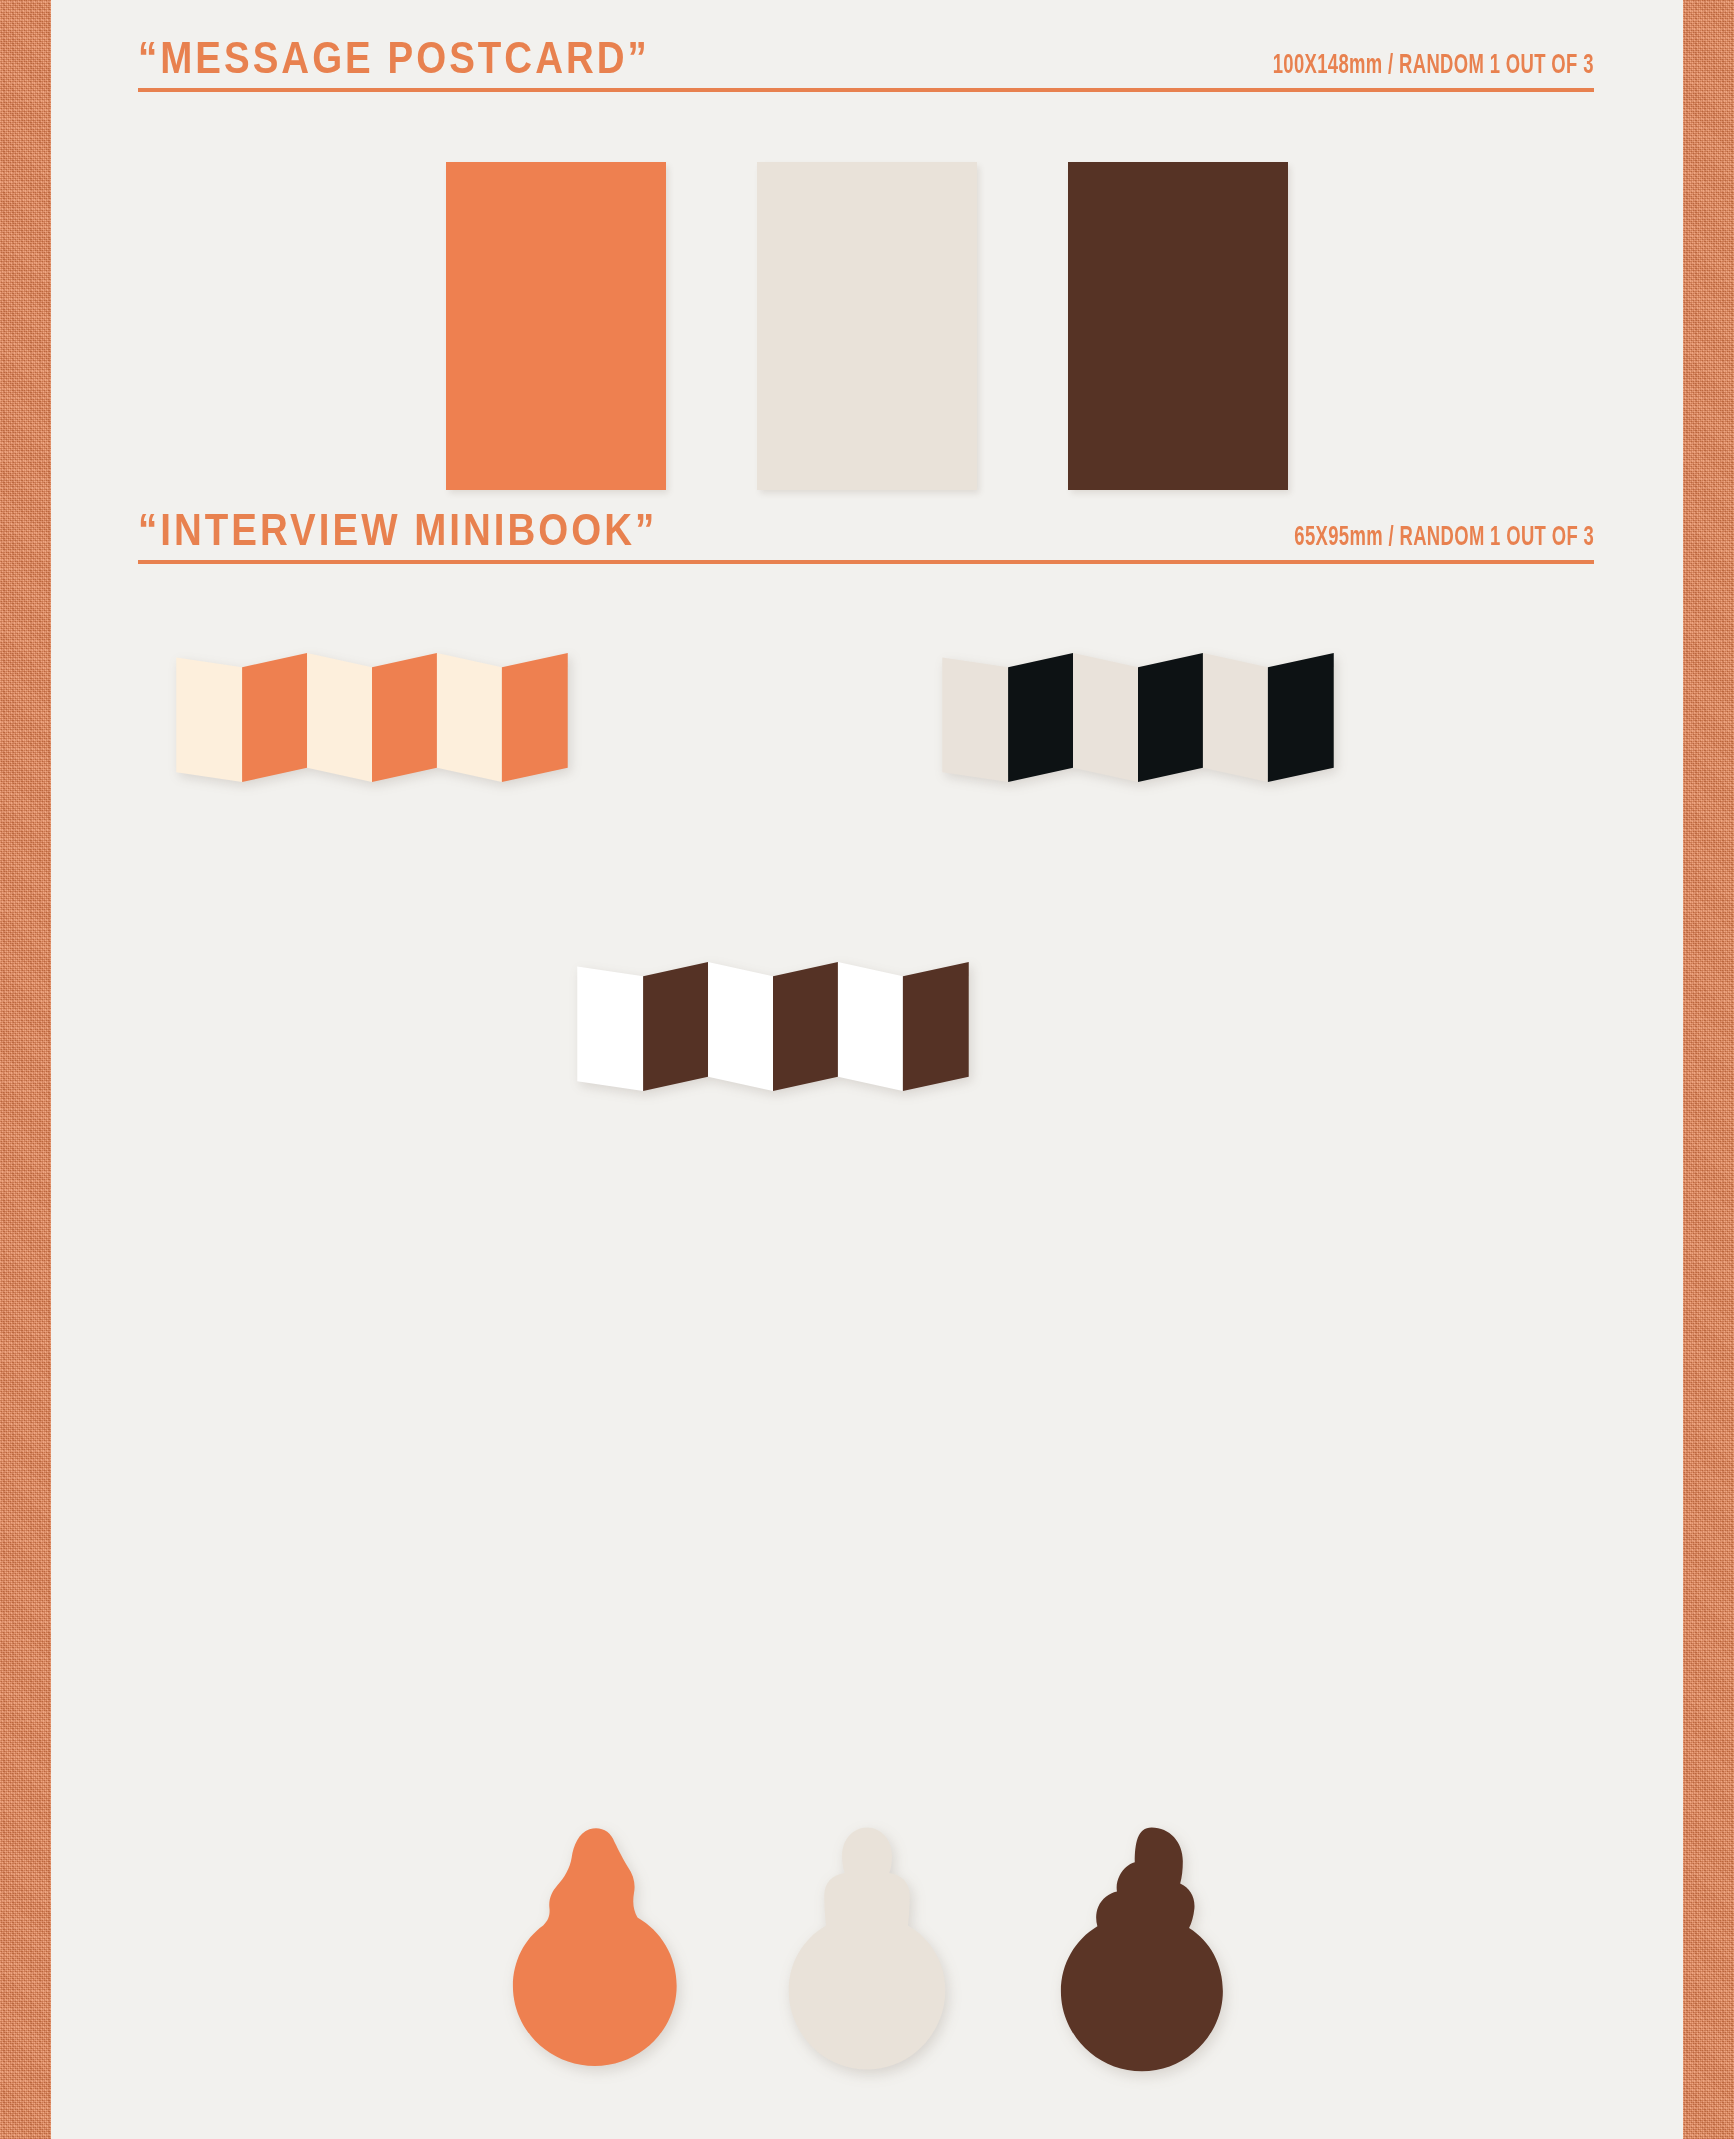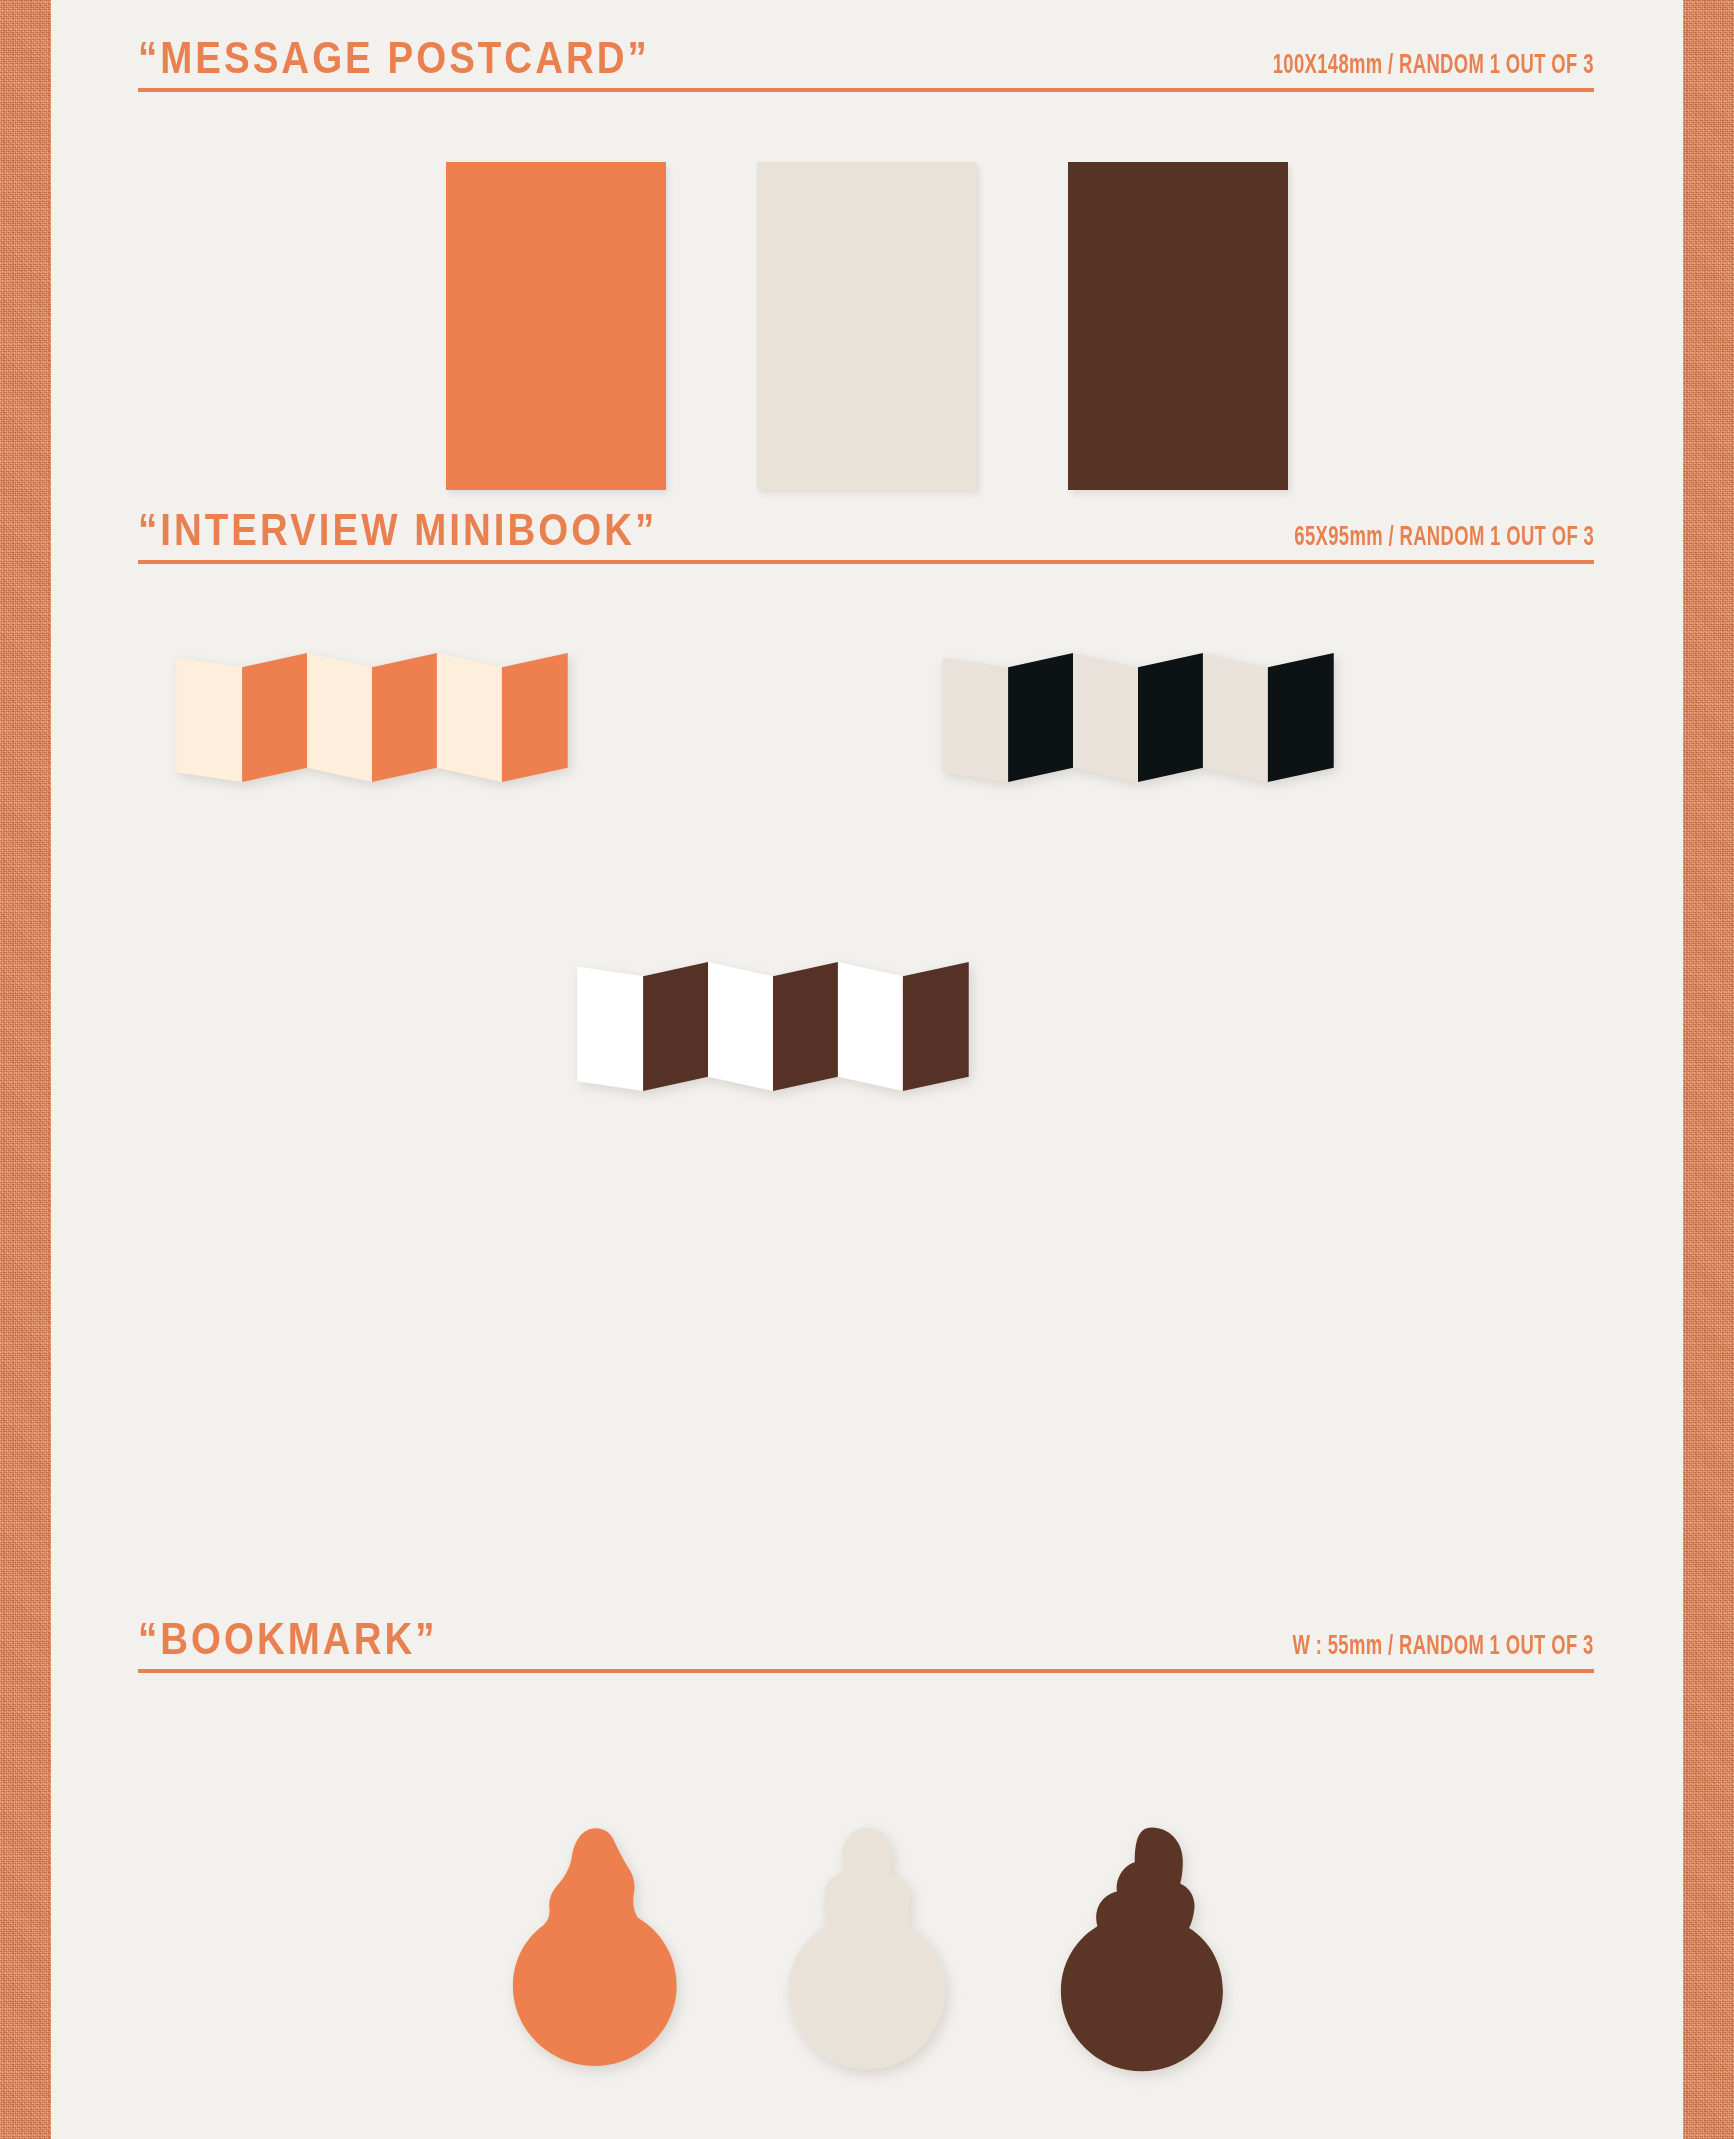--- a/index.html
+++ b/index.html
@@ -173,27 +173,20 @@
     <svg width="392" height="129" viewBox="0 0 440 145">
       <polygon points="0,5 74,16 74,145 0,134" fill="#FFFFFF"></polygon>
       <polygon points="74,16 147,0 147,129 74,145" fill="#553225"></polygon>
       <polygon points="147,0 220,16 220,145 147,129" fill="#FFFFFF"></polygon>
       <polygon points="220,16 293,0 293,129 220,145" fill="#553225"></polygon>
       <polygon points="293,0 366,16 366,145 293,129" fill="#FFFFFF"></polygon>
       <polygon points="366,16 440,0 440,129 366,145" fill="#553225"></polygon>
     </svg>
   </div>
 
-  <div class="section-head" style="top:1624px;">
-    <div class="head-row">
-      <div class="head-title">“BOOKMARK”</div>
-      <div class="head-spec">W : 55mm / RANDOM 1 OUT OF 3</div>
-    </div>
-    <div class="head-rule"></div>
-  </div>
 
   <div class="bookmark-row" style="top:1822px;">
 
     <div class="bookmark">
       <svg width="178" height="294" viewBox="0 0 200 330">
         <path fill="#EE8050" d="
           M 96 8
           C 108 4 120 10 124 22
           C 130 34 134 42 139 50
           C 146 60 148 70 146 80

